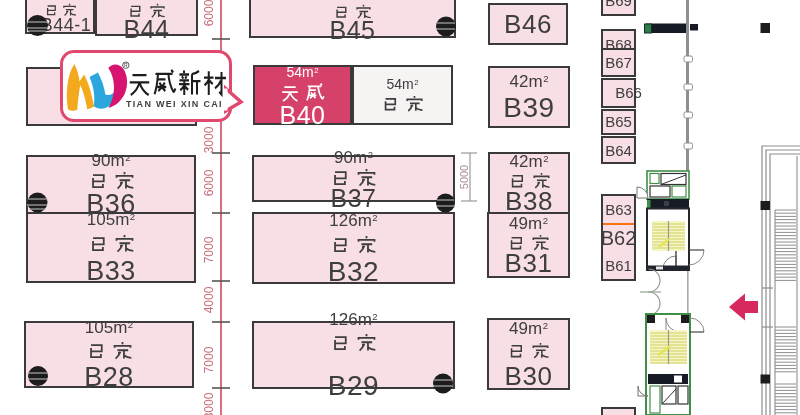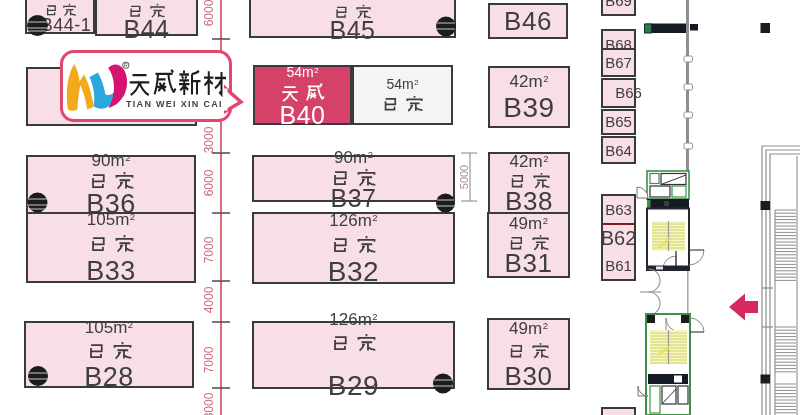--- a/index.html
+++ b/index.html
@@ -176,21 +176,21 @@
         <svg class="glyph" width="21" height="21" viewBox="0 0 100 100" stroke="#3e3e3e" stroke-width="8.5">
           <use href="#g-yi"></use>
         </svg>
         <svg class="glyph" width="21" height="21" viewBox="0 0 100 100" stroke="#3e3e3e" stroke-width="8.5">
           <use href="#g-ding"></use>
         </svg>
       </div>
   <div class="bn" style="font-size:28px;margin-top:17px;">B29</div>
 </div>
 
-<div class="booth" style="left:488px;top:3px;width:80px;height:36px;">
+<div class="booth" style="left:488px;top:3px;width:80px;height:42px;">
   <div class="bn" style="font-size:26px;">B46</div>
 </div>
 
 <div class="booth" style="left:488px;top:66px;width:82px;height:62px;justify-content:space-around;padding:4px 0;">
   <div class="sq">42m<span class="sup">2</span></div>
   <div class="bn" style="font-size:28px;">B39</div>
 </div>
 
 <div class="booth" style="left:488px;top:152px;width:82px;height:62px;">
   <div class="sq">42m<span class="sup">2</span></div>
@@ -249,21 +249,21 @@
 
 <div class="booth sm" style="left:601px;top:108.5px;width:35px;height:26.5px;">
       <div style="font-size:15px;font-weight:400;">B65</div>
     </div>
 
 <div class="booth sm" style="left:601px;top:136px;width:35px;height:28px;">
       <div style="font-size:15px;font-weight:400;">B64</div>
     </div>
 
 <div class="booth sm" style="left:601px;top:194px;width:35px;height:87px;justify-content:flex-start;padding:0;">
-  <div style="font-size:15px;font-weight:400;height:29px;display:flex;align-items:center;border-bottom:2px solid #7f1d1d;width:100%;justify-content:center;box-sizing:border-box;">B63</div>
+  <div style="font-size:15px;font-weight:400;height:29px;display:flex;align-items:center;border-bottom:2px solid #f97316;width:100%;justify-content:center;box-sizing:border-box;">B63</div>
   <div style="font-size:20px;font-weight:400;height:27px;display:flex;align-items:center;width:100%;justify-content:center;">B62</div>
   <div style="font-size:15px;font-weight:400;height:27px;display:flex;align-items:center;width:100%;justify-content:center;">B61</div>
 </div>
 
 
 <div class="booth sm" style="left:601px;top:407px;width:35px;height:20px;"></div>
 
 <svg id="overlay" width="800" height="415" viewBox="0 0 800 415" style="position:absolute;left:0;top:0;pointer-events:none;">
 
   <line x1="221" y1="0" x2="221" y2="415" stroke="#c5203a" stroke-width="1.3"></line>

